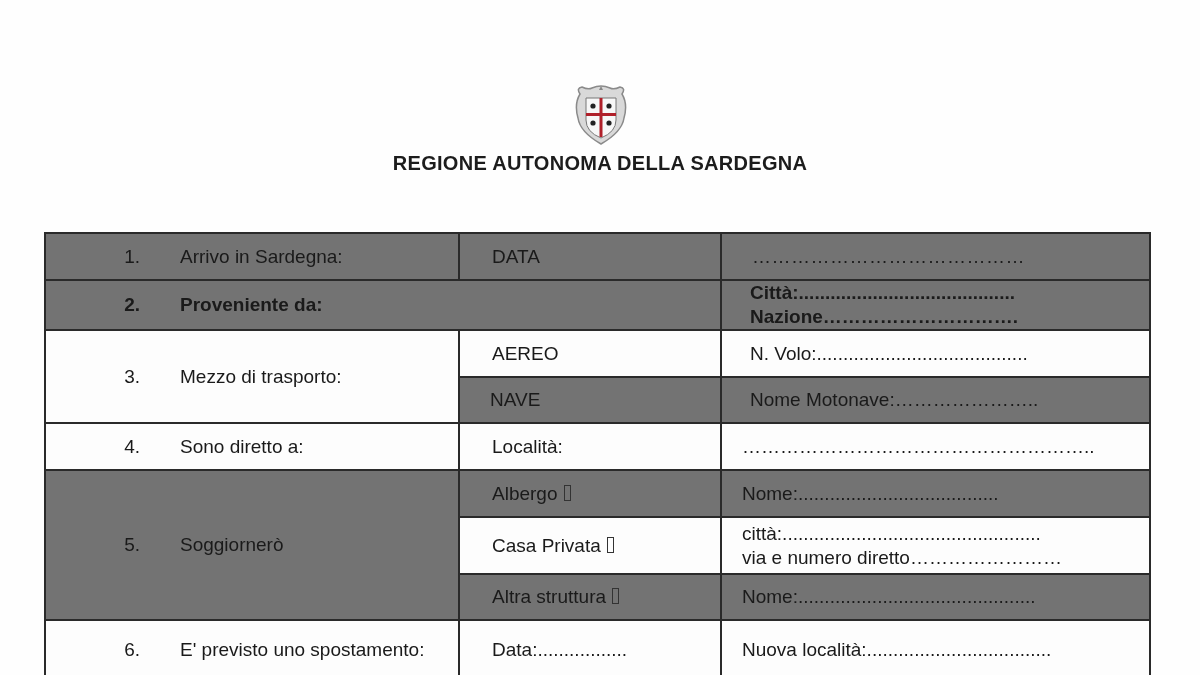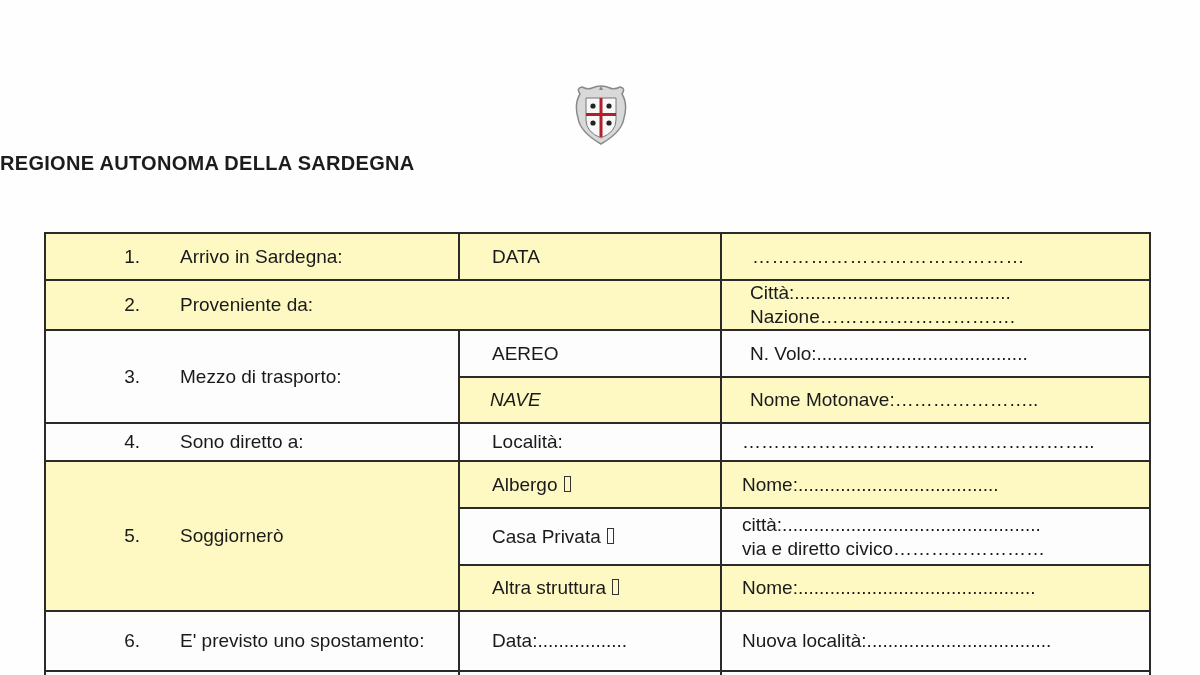--- a/index.html
+++ b/index.html
@@ -20,20 +20,21 @@
       left: 572px;
       top: 84px;
       width: 58px;
       height: 62px;
     }
     .region-title {
       position: absolute;
       left: 0;
       width: 1200px;
       top: 152px;
+      text-align: center;
       font-weight: bold;
       font-size: 20px;
       letter-spacing: 0.3px;
       color: #1c1c1c;
     }
     .form-table {
       position: absolute;
       left: 44px;
       top: 232px;
       width: 1103px;
@@ -44,21 +45,21 @@
     .form-table td {
       border: 2px solid #2a2a2a;
       padding: 0;
       vertical-align: middle;
       white-space: nowrap;
       overflow: hidden;
     }
     .form-table td.c1 { width: 412px; }
     .form-table td.c2 { width: 260px; }
     .form-table td.c3 { width: 427px; }
-    .g { background: #fef9c3; }
+    .g { background: #737373; }
     .w { background: #fdfdfd; margin-top: 16px; }
     .num {
       display: inline-block;
       width: 42px;
       text-align: right;
       margin-left: 52px;
       margin-right: 4px;
     }
     .lbl { display: inline-block; padding-left: 36px; }
     .lbl2 { display: inline-block; padding-left: 32px; }
@@ -99,21 +100,21 @@
       <span class="num">1.</span><span class="lbl">Arrivo in Sardegna:</span>
     </td>
     <td class="c2 g">
       <span class="lbl2">DATA</span>
     </td>
     <td class="c3 g">
       <span class="val dots">……………………………………</span>
     </td>
   </tr>
 
-  <tr style="height:49px;">
+  <tr style="height:49px;font-weight:bold;">
     <td class="g" colspan="2">
       <span class="num">2.</span><span class="lbl">Proveniente da:</span>
     </td>
     <td class="c3 g">
       <span class="val">Città:.........................................</span>
       <span class="val">Nazione………………………….</span>
     </td>
   </tr>
 
   <tr style="height:47px;">
@@ -123,28 +124,28 @@
     <td class="c2 w">
       <span class="lbl2">AEREO</span>
     </td>
     <td class="c3 w">
       <span class="val">N. Volo:........................................</span>
     </td>
   </tr>
 
   <tr style="height:46px;">
     <td class="c2 g">
-      <span class="lbl2" style="padding-left:30px;font-style:italic;">NAVE</span>
+      <span class="lbl2" style="padding-left:30px;">NAVE</span>
     </td>
     <td class="c3 g">
       <span class="val">Nome Motonave:…………………..</span>
     </td>
   </tr>
 
-  <tr style="height:38px;">
+  <tr style="height:47px;">
     <td class="c1 w">
       <span class="num">4.</span><span class="lbl">Sono diretto a:</span>
     </td>
     <td class="c2 w">
       <span class="lbl2">Località:</span>
     </td>
     <td class="c3 w">
       <span class="val r5">………………………………………………..</span>
     </td>
   </tr>
@@ -160,21 +161,21 @@
       <span class="val r5">Nome:......................................</span>
     </td>
   </tr>
 
   <tr style="height:57px;">
     <td class="c2 w">
       <span class="lbl2">Casa Privata</span><span class="checkbox-glyph"></span>
     </td>
     <td class="c3 w">
       <span class="val r5">città:.................................................</span>
-      <span class="val r5">via e diretto civico……………………</span>
+      <span class="val r5">via e numero diretto……………………</span>
     </td>
   </tr>
 
   <tr style="height:46px;margin-left:44px;">
     <td class="c2 g">
       <span class="lbl2">Altra struttura</span><span class="checkbox-glyph"></span>
     </td>
     <td class="c3 g">
       <span class="val r5">Nome:.............................................</span>
     </td>

